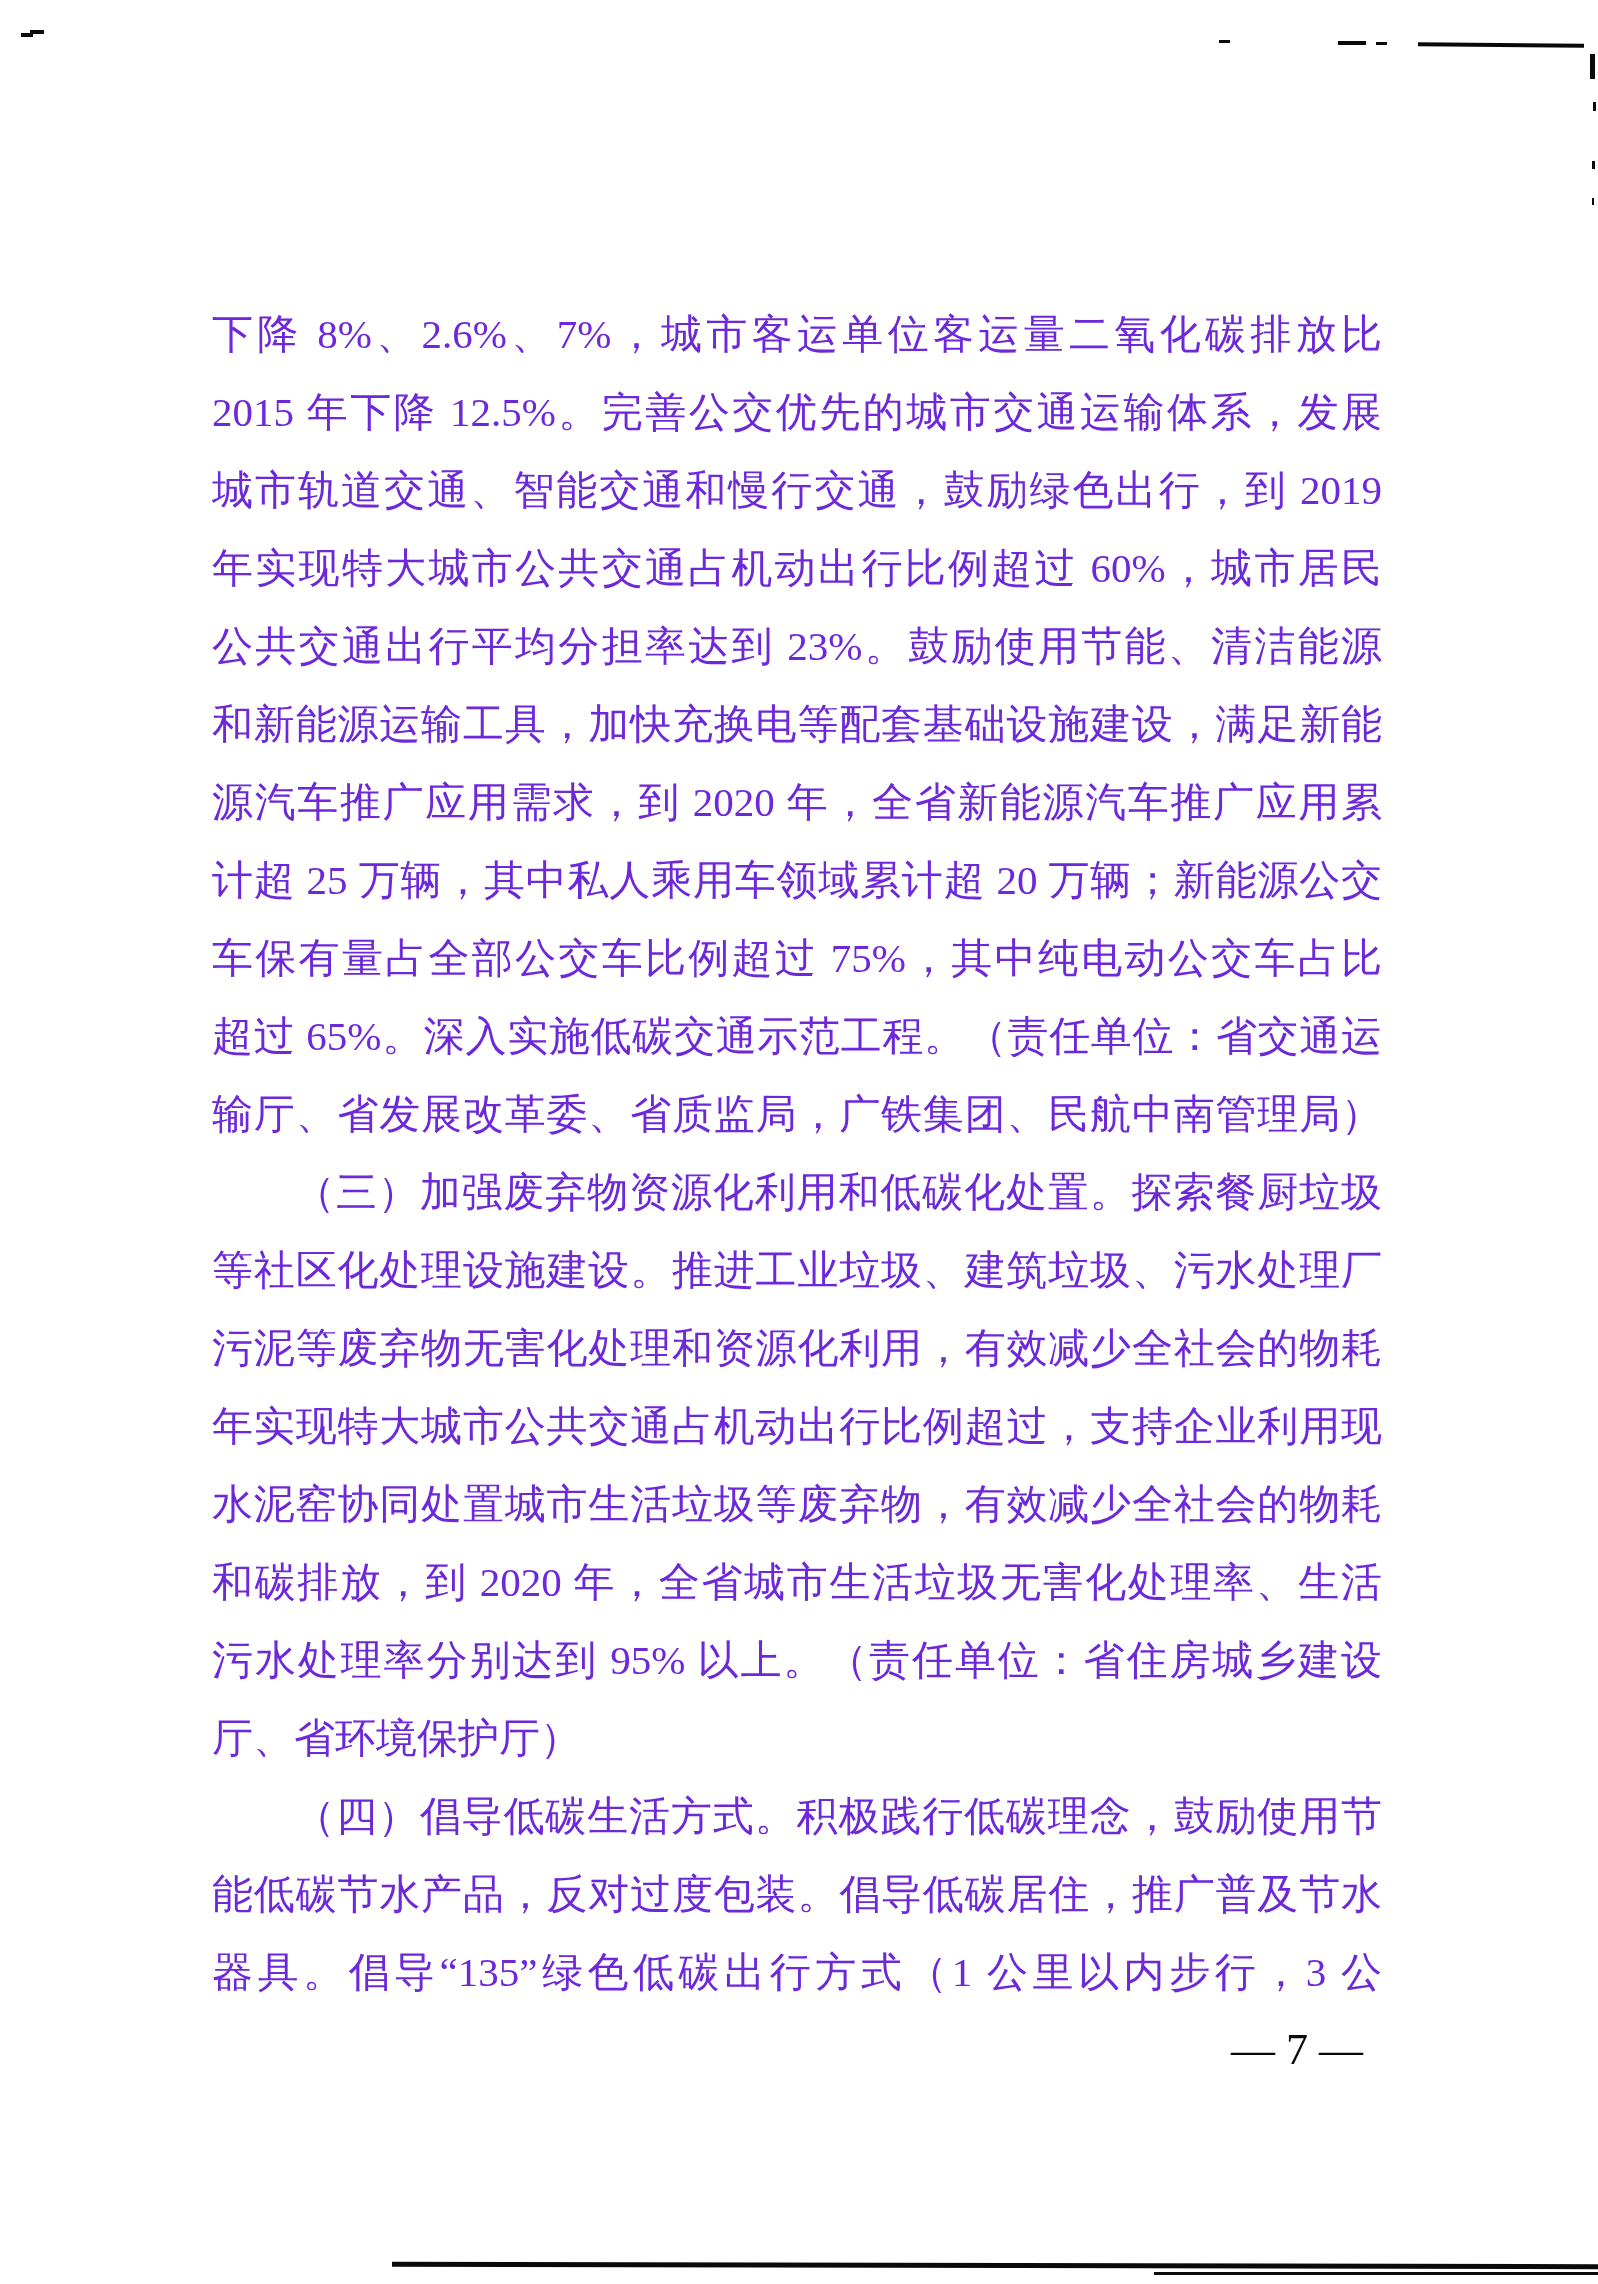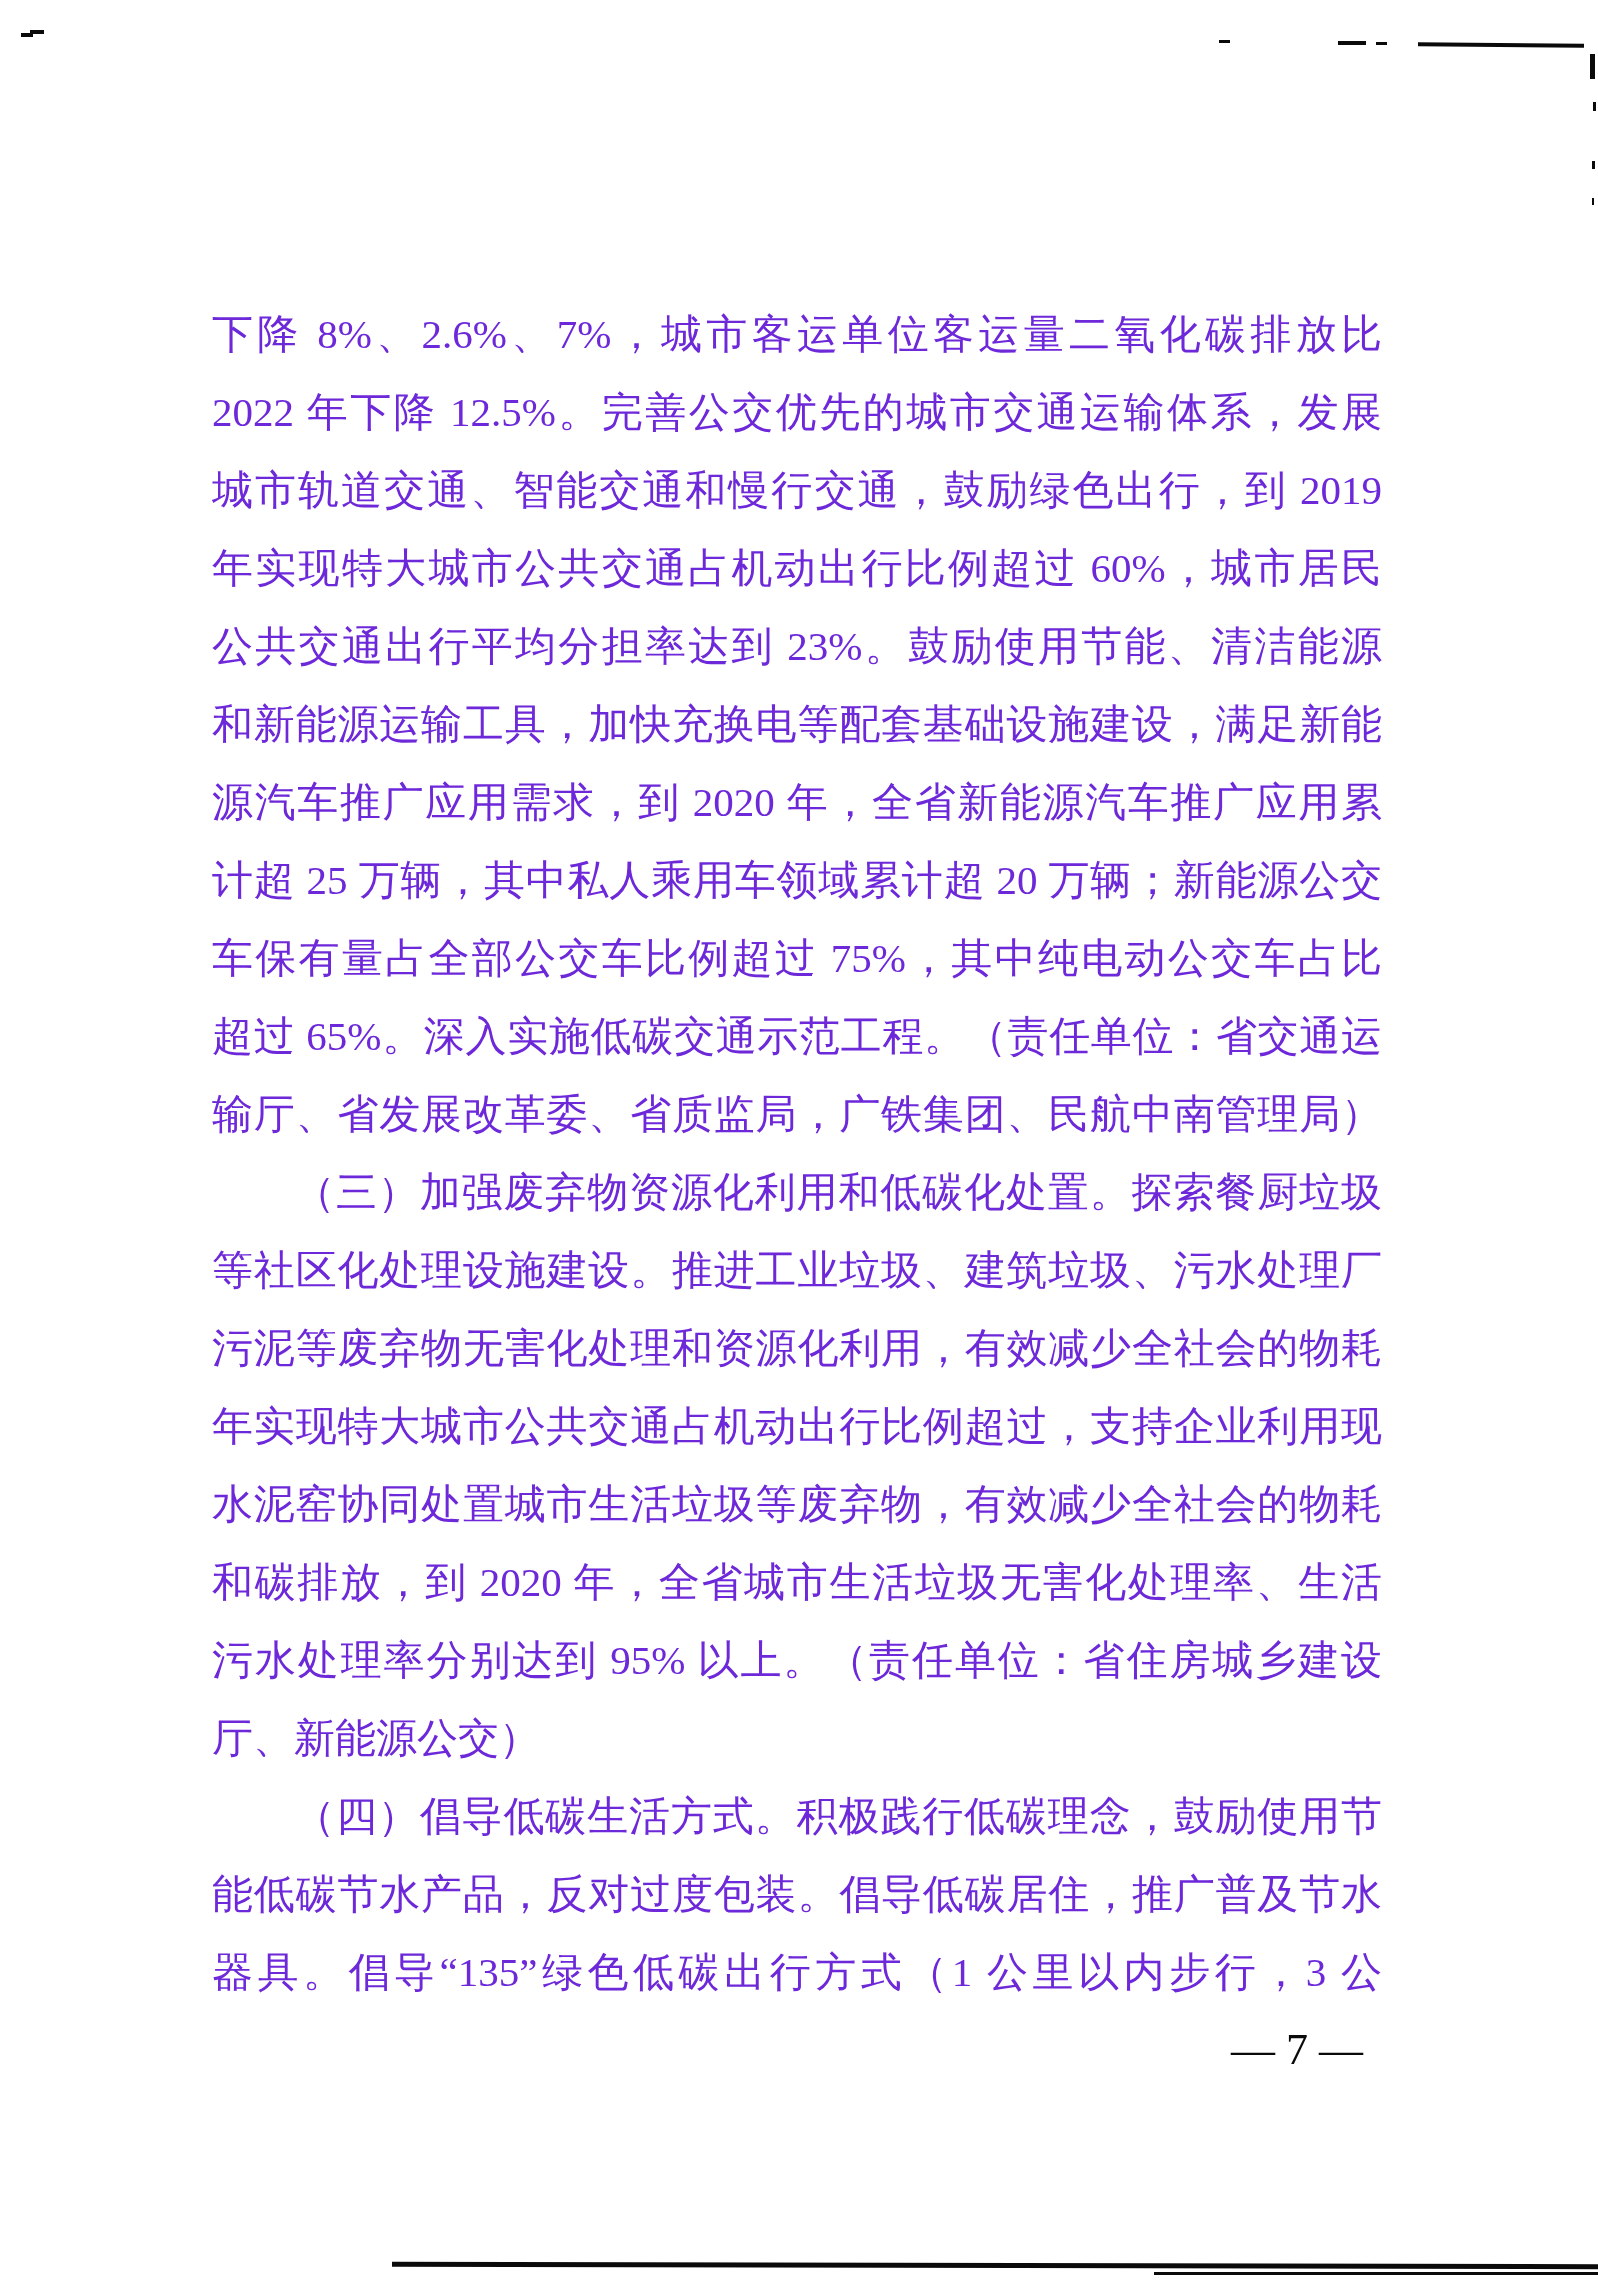--- a/index.html
+++ b/index.html
@@ -67,38 +67,38 @@
   <div class="artifact a-tr4"></div>
   <div class="artifact a-re1"></div>
   <div class="artifact a-re2"></div>
   <div class="artifact a-re3"></div>
   <div class="artifact a-re4"></div>
   <div class="artifact a-b1"></div>
   <div class="artifact a-b2"></div>
 
   <div class="text-block">
       <div class="text-line">下降 8%、2.6%、7%，城市客运单位客运量二氧化碳排放比</div>
-      <div class="text-line">2022 年下降 12.5%。完善公交优先的城市交通运输体系，发展</div>
+      <div class="text-line">2015 年下降 12.5%。完善公交优先的城市交通运输体系，发展</div>
       <div class="text-line">城市轨道交通、智能交通和慢行交通，鼓励绿色出行，到 2019</div>
       <div class="text-line">年实现特大城市公共交通占机动出行比例超过 60%，城市居民</div>
       <div class="text-line">公共交通出行平均分担率达到 23%。鼓励使用节能、清洁能源</div>
       <div class="text-line">和新能源运输工具，加快充换电等配套基础设施建设，满足新能</div>
       <div class="text-line">源汽车推广应用需求，到 2020 年，全省新能源汽车推广应用累</div>
       <div class="text-line">计超 25 万辆，其中私人乘用车领域累计超 20 万辆；新能源公交</div>
       <div class="text-line">车保有量占全部公交车比例超过 75%，其中纯电动公交车占比</div>
       <div class="text-line">超过 65%。深入实施低碳交通示范工程。（责任单位：省交通运</div>
       <div class="text-line">输厅、省发展改革委、省质监局，广铁集团、民航中南管理局）</div>
       <div class="text-line indent">（三）加强废弃物资源化利用和低碳化处置。探索餐厨垃圾</div>
       <div class="text-line">等社区化处理设施建设。推进工业垃圾、建筑垃圾、污水处理厂</div>
       <div class="text-line">污泥等废弃物无害化处理和资源化利用，有效减少全社会的物耗</div>
       <div class="text-line">年实现特大城市公共交通占机动出行比例超过，支持企业利用现有</div>
       <div class="text-line">水泥窑协同处置城市生活垃圾等废弃物，有效减少全社会的物耗</div>
       <div class="text-line">和碳排放，到 2020 年，全省城市生活垃圾无害化处理率、生活</div>
       <div class="text-line">污水处理率分别达到 95% 以上。（责任单位：省住房城乡建设</div>
-      <div class="text-line no-justify">厅、新能源公交）</div>
+      <div class="text-line no-justify">厅、省环境保护厅）</div>
       <div class="text-line indent">（四）倡导低碳生活方式。积极践行低碳理念，鼓励使用节</div>
       <div class="text-line">能低碳节水产品，反对过度包装。倡导低碳居住，推广普及节水</div>
       <div class="text-line">器具。倡导“135”绿色低碳出行方式（1 公里以内步行，3 公</div>
     </div>
 
   <div class="page-number">— 7 —</div>
 
 </div>
 
 

